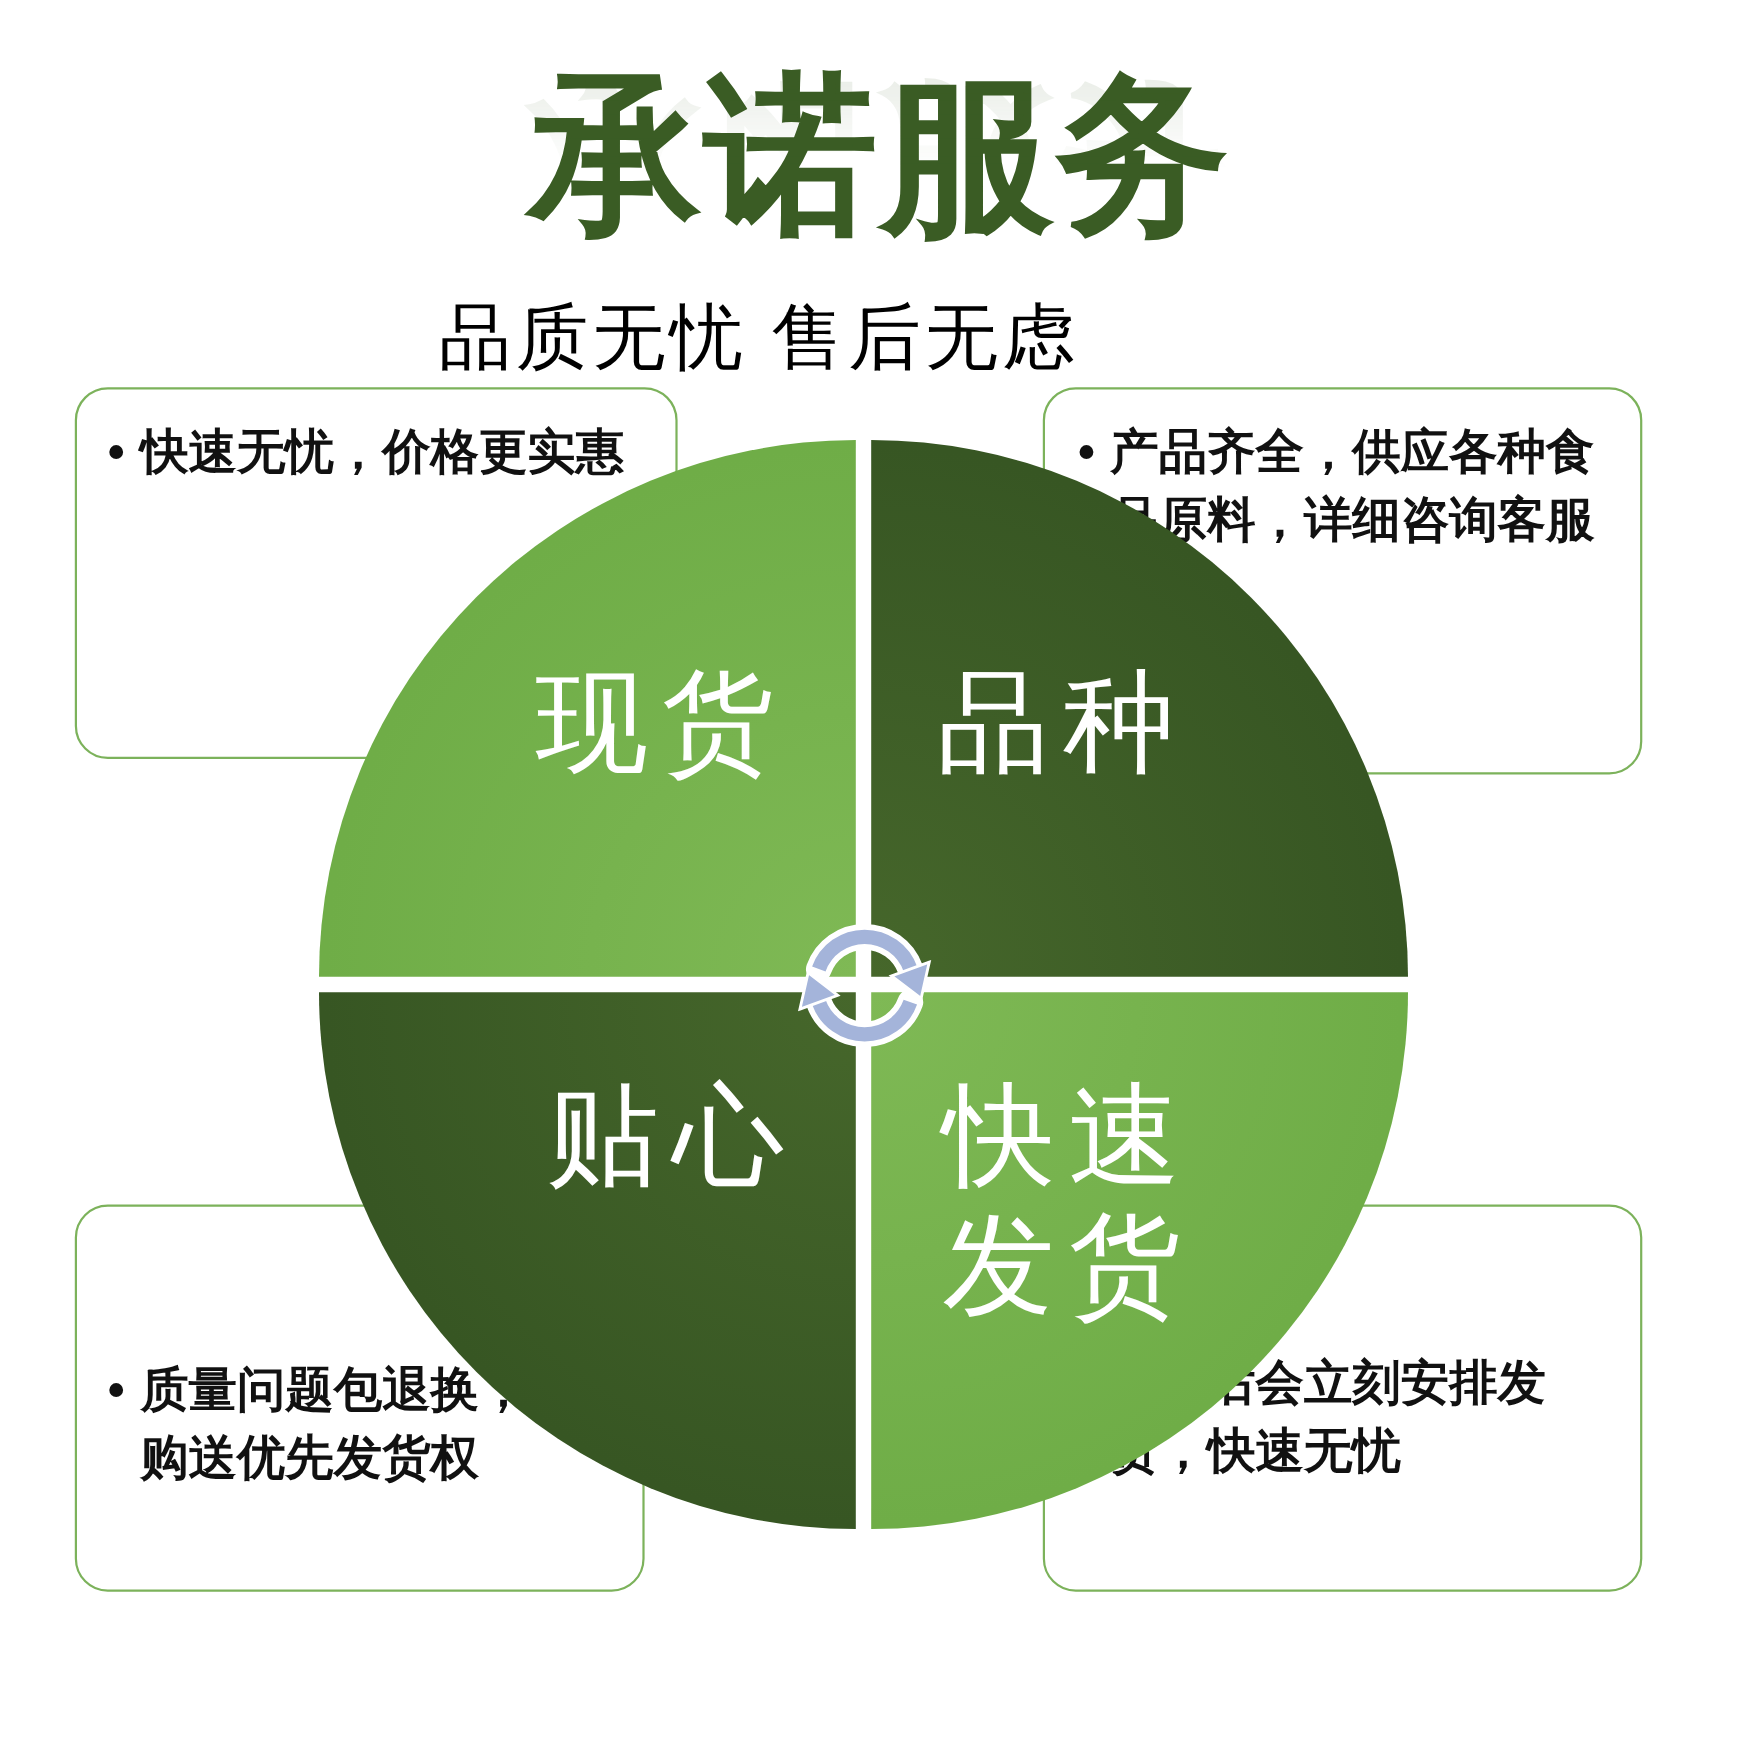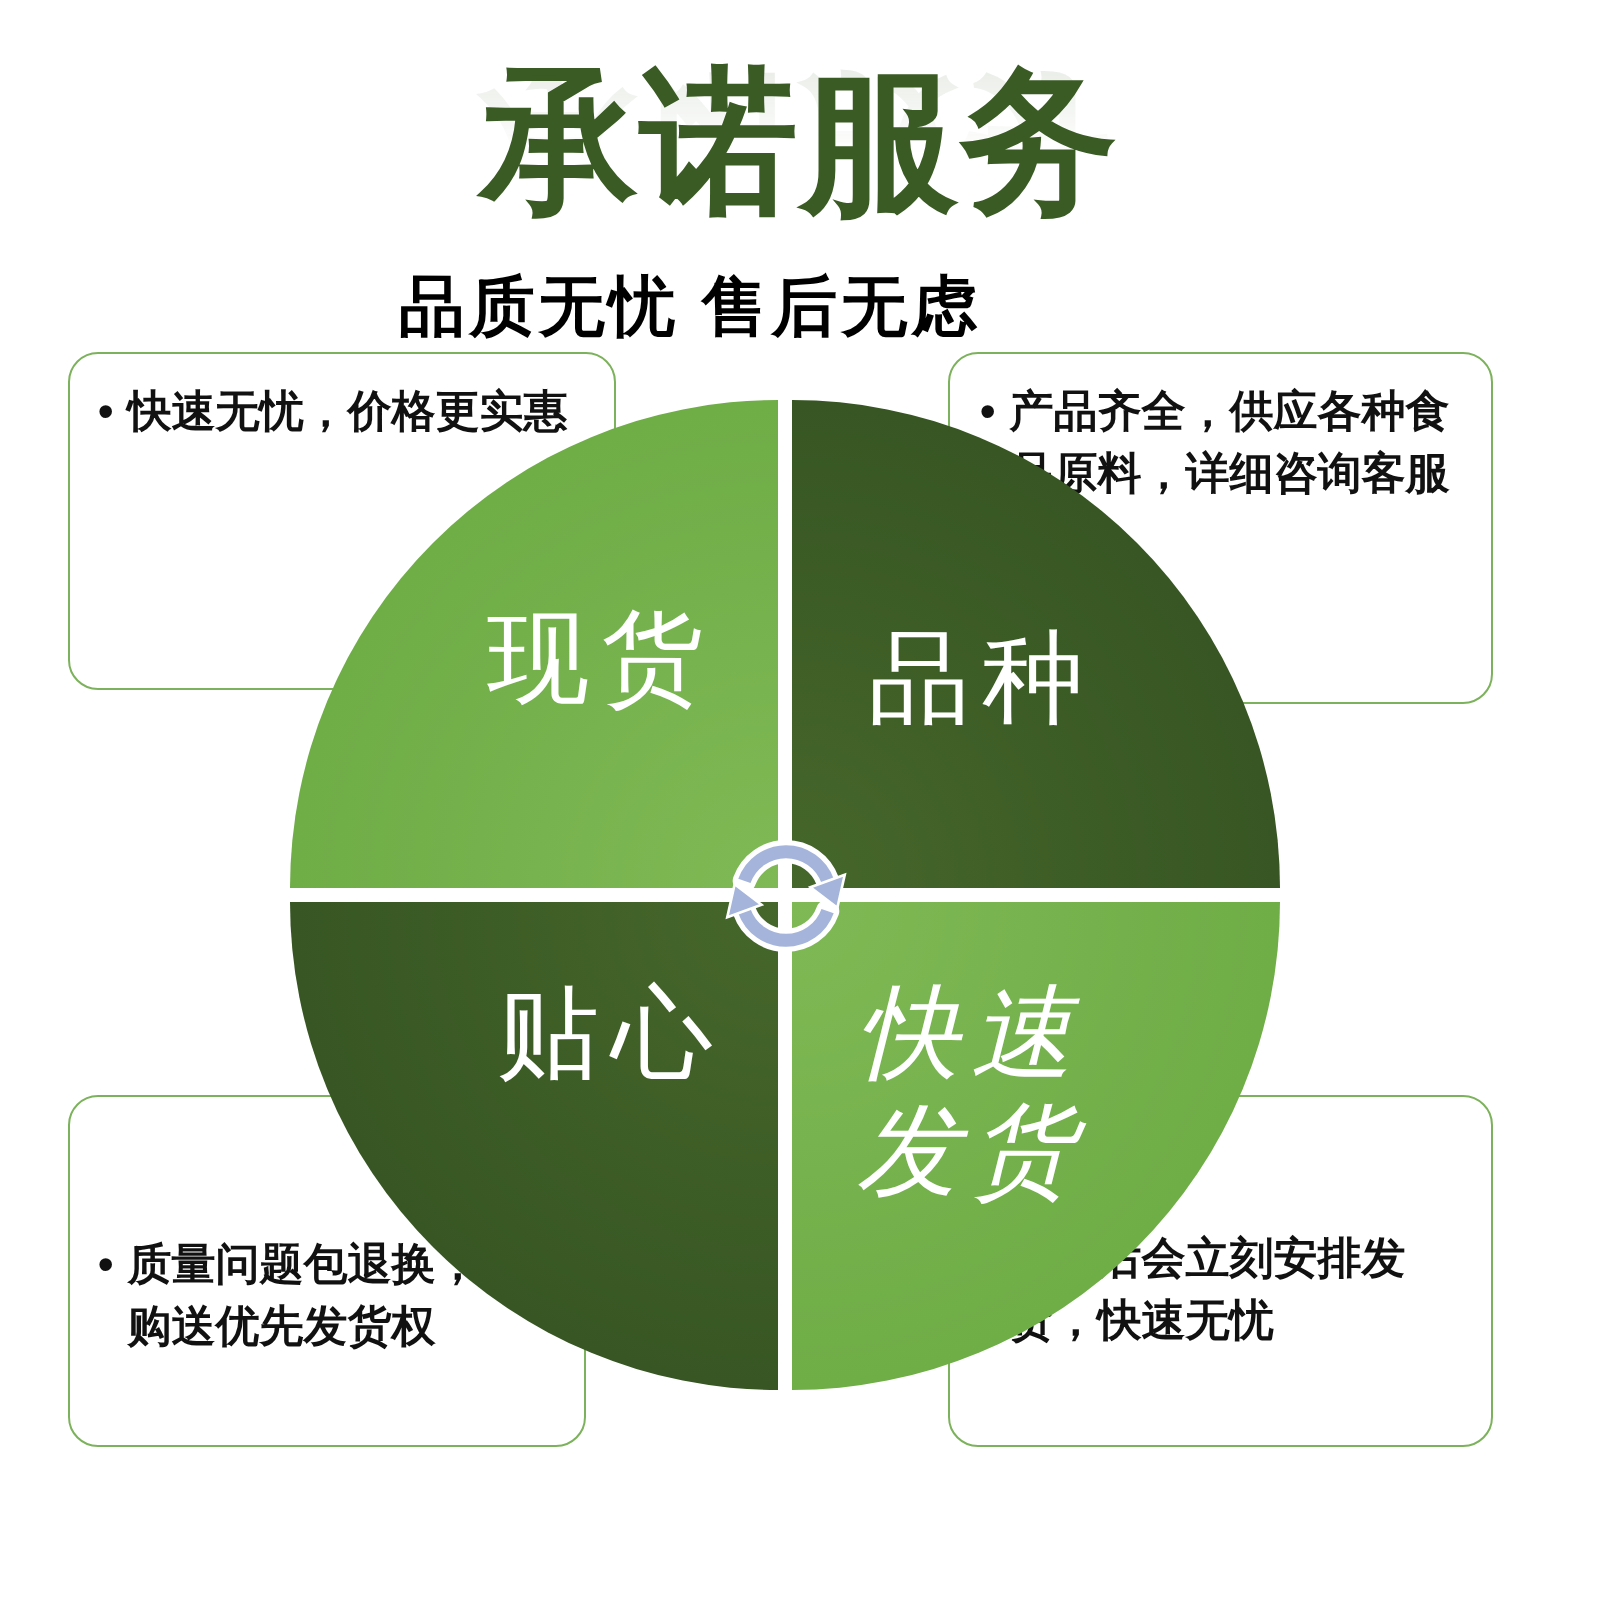--- a/index.html
+++ b/index.html
@@ -26,21 +26,21 @@
     color:#3A5C24; letter-spacing:2px;
     transform:scaleY(-1); transform-origin:top center;
     opacity:0.14;
     -webkit-mask-image:linear-gradient(to bottom, transparent 45%, rgba(0,0,0,.8) 100%);
             mask-image:linear-gradient(to bottom, transparent 45%, rgba(0,0,0,.8) 100%);
     pointer-events:none;
   }
   .subtitle {
     position:absolute; top:262px; left:0; width:1340px;
     text-align:center;
-    font-size:66px; font-weight:700; color:#000000;
+    font-size:66px; font-weight:400; color:#000000;
     letter-spacing:4px;
     padding-left:40px;
   }
 
   
   .callout {
     position:absolute;
     background:#ffffff;
     border:2px solid #7CB25B;
     border-radius:30px;
@@ -73,23 +73,23 @@
 
   .quad-label {
     position:absolute; width:484px;
     text-align:center; color:#ffffff;
     font-family:"Liberation Serif", serif;
     font-size:102px; line-height:118px; font-weight:400;
     letter-spacing:0.12em; text-indent:0.12em;
     pointer-events:none;
   }
   .label-tl { left:63px;  top:200px; }
-  .label-tr { left:444px; top:200px;margin-top:20px; }
+  .label-tr { left:428px; top:200px; }
   .label-bl { left:73px;  top:575px; }
-  .label-br { left:433px; top:575px;font-style:italic; }
+  .label-br { left:433px; top:575px; }
 
   
   .cycle {
     position:absolute; left:405px; top:405px; width:182px; height:182px;
   }
 </style>
 </head>
 <body>
 
 <div class="title">承诺服务</div>

